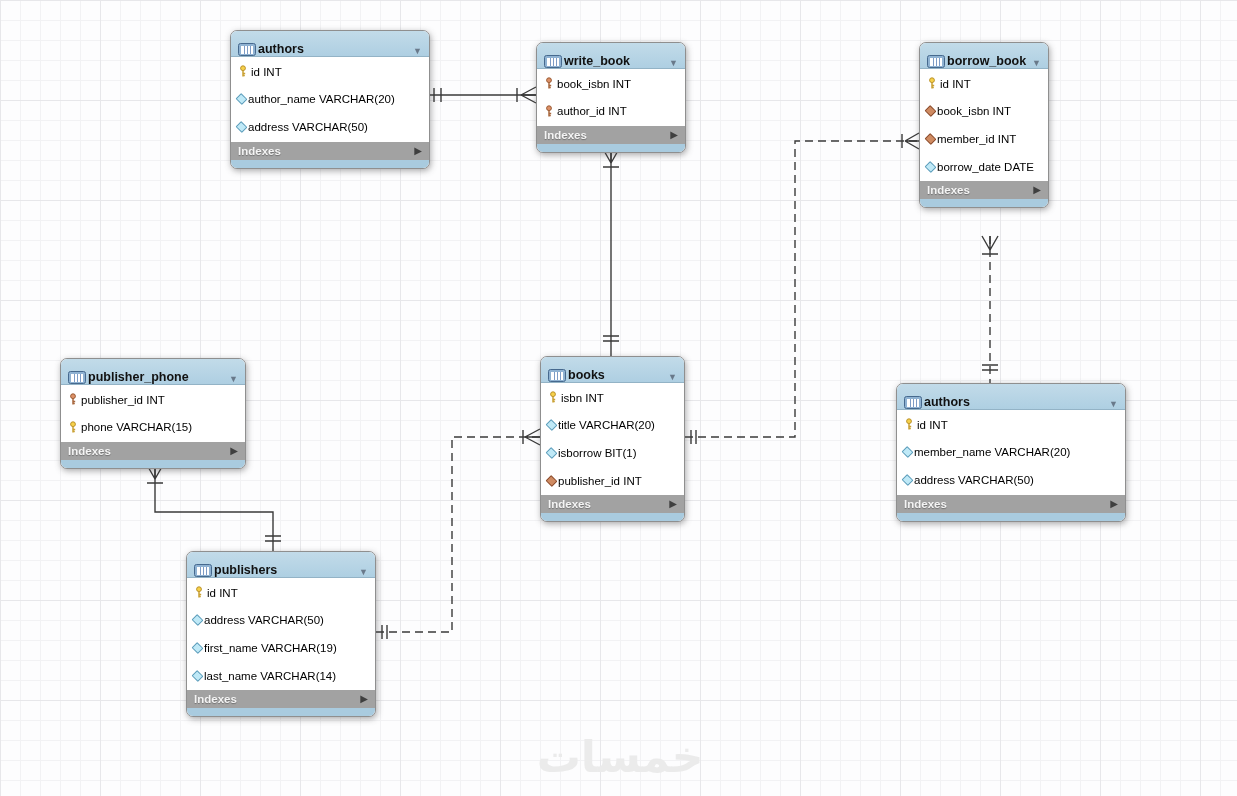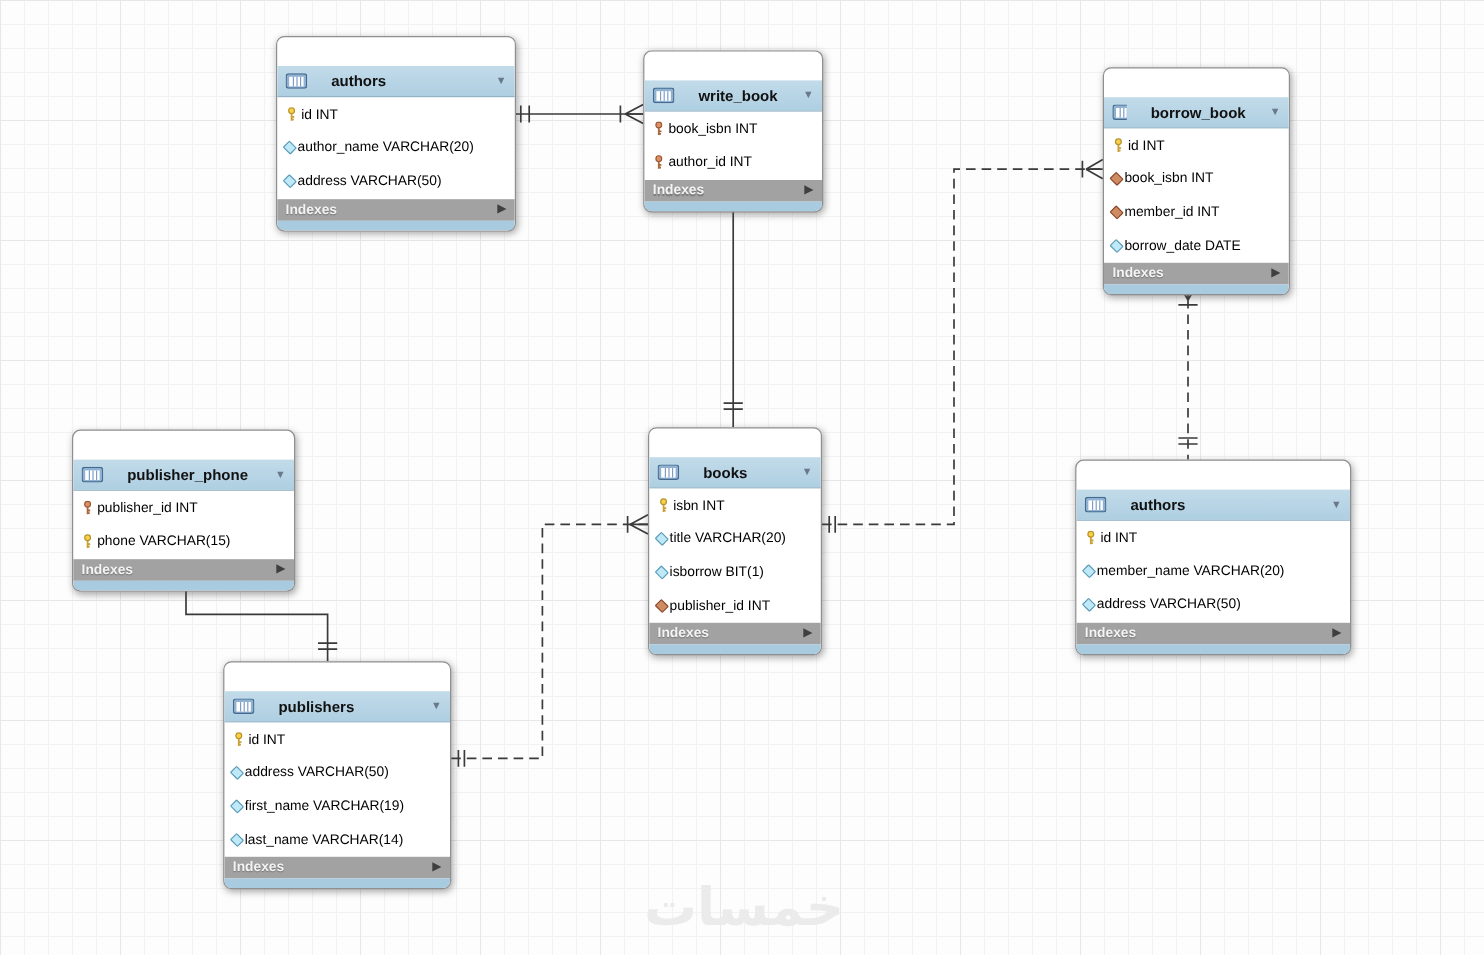--- a/index.html
+++ b/index.html
@@ -21,21 +21,21 @@
 
   .tbl{
     position:absolute;z-index:2;background:#fff;
     border:1px solid #8f8f8f;border-radius:7px;overflow:hidden;
     box-shadow:1px 2px 6px rgba(70,70,70,.45);
     box-sizing:border-box;
   }
   .t-header{
     height:25px;background:linear-gradient(#c2dbe9,#aecfe2);
     border-bottom:1px solid #93b3c6;
-    display:flex;align-items:center;gap:20px;padding:0 7px;margin-top:24px;
+    display:flex;align-items:flex-end;gap:2px;padding:0 7px;
   }
   .t-name{font-weight:bold;font-size:12.5px;color:#111;white-space:nowrap}
   .t-collapse{margin-left:auto;font-size:9px;color:#69798a;line-height:1;cursor:pointer}
   .t-body{padding:1px 0}
   .t-row{height:27.6px;display:flex;align-items:center;gap:2px;padding:0 6px;white-space:nowrap}
   .t-col{font-size:11.5px;color:#000}
   .t-indexes{
     height:18px;background:#a2a2a2;display:flex;align-items:center;
     justify-content:space-between;padding:0 7px;
   }
@@ -144,21 +144,21 @@
       <span class="t-col">author_id INT</span>
     </div>
   </div>
   <div class="t-indexes">
     <span class="lbl">Indexes</span>
     <span class="t-expand">▶</span>
   </div>
   <div class="t-strip"></div>
 </div>
 
-<div class="tbl" style="left:919px;top:56px;width:156px">
+<div class="tbl" style="left:919px;top:42px;width:130px">
   <div class="t-header">
     <svg width="18" height="13">
         <rect x="0.5" y="0.5" width="17" height="12" rx="2" fill="#8fb2d2" stroke="#46698e"></rect>
         <rect x="3" y="3" width="12" height="8" fill="#fff"></rect>
         <path d="M6.5 3 V11 M9.5 3 V11 M12.5 3 V11" stroke="#7d9cc6" stroke-width="1"></path>
       </svg>
     <span class="t-name">borrow_book</span>
     <span class="t-collapse">▼</span>
   </div>
   <div class="t-body">

